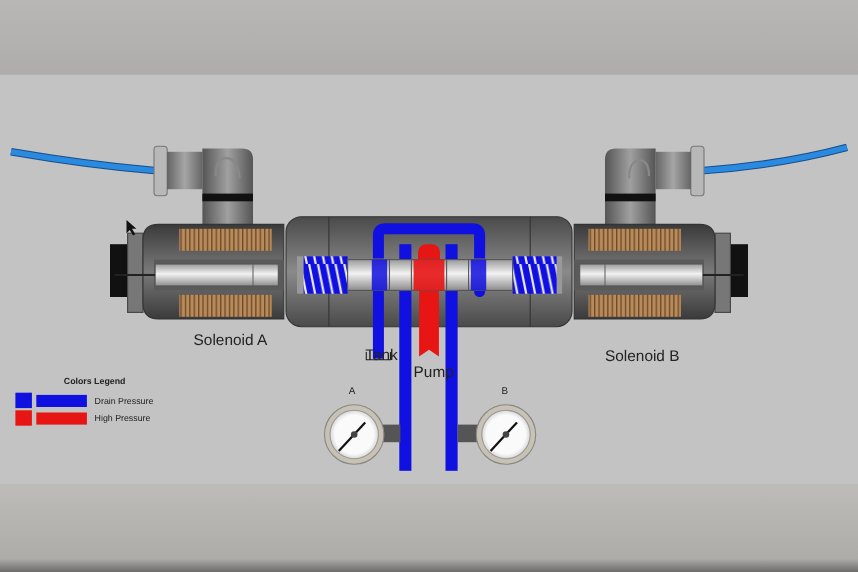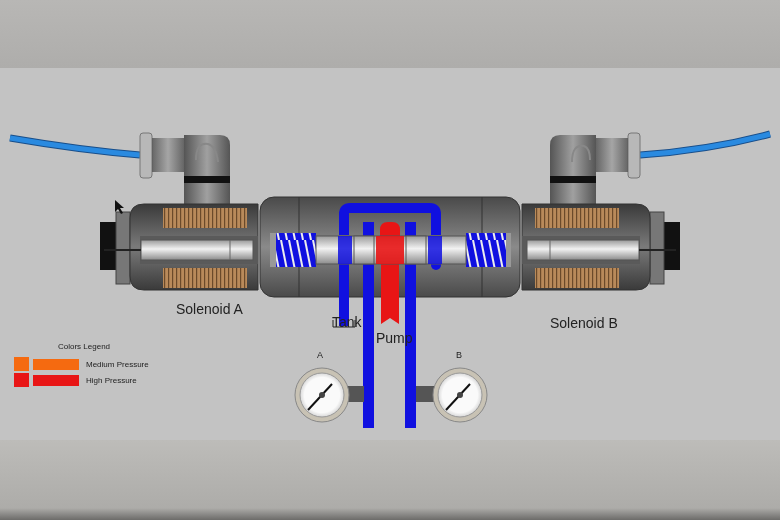--- a/index.html
+++ b/index.html
@@ -2,21 +2,21 @@
 <html><head>
 <meta charset="utf-8">
 <style>
   html,body{margin:0;padding:0;}
   body{width:780px;height:520px;overflow:hidden;background:#b3b2b0;font-family:"Liberation Sans",sans-serif;position:relative;}
   .band-top{position:absolute;left:0;top:0;width:780px;height:68px;background:linear-gradient(#b8b7b5,#aeadab);}
   .panel{position:absolute;left:0;top:68px;width:780px;height:372px;background:#c3c3c3;}
   .band-bottom{position:absolute;left:0;top:440px;width:780px;height:80px;background:linear-gradient(#bdbcb9,#adaca9 85%,#6c6b69);}
   svg{position:absolute;left:0;top:0;}
   .legend{position:absolute;left:14px;top:342px;width:170px;}
-  .legend-title{font-size:8px;color:#222;margin-left:44px;margin-bottom:5px;}
+  .legend-title{font-size:8px;color:#222;margin-left:44px;margin-bottom:5px;font-weight:bold;}
   .legend-row{display:flex;align-items:center;height:16px;}
   .sw1{width:15px;height:14px;margin-right:4px;}
   .sw2{width:46px;height:11px;margin-right:7px;}
   .legend-label{font-size:8px;color:#222;}
   .lbl{position:absolute;font-size:14px;color:#222;}
   .lbl-small{position:absolute;font-size:9px;color:#222;}
 </style>
 </head>
 <body>
 
@@ -153,22 +153,22 @@
 <div class="lbl" style="left:176px;top:301px;">Solenoid A</div>
 <div class="lbl" style="left:550px;top:301px;margin-top:14px;">Solenoid B</div>
 <div class="lbl" style="left:332px;top:314px;">Tank</div>
 <div class="lbl" style="left:376px;top:330px;">Pump</div>
 <div class="lbl-small" style="left:317px;top:350px;">A</div>
 <div class="lbl-small" style="left:456px;top:350px;">B</div>
 
 <div class="legend">
   <div class="legend-title">Colors Legend</div>
   <div class="legend-row">
-    <div class="sw1" style="background:#f56a10"></div>
-    <div class="sw2" style="background:#f56a10"></div>
-    <span class="legend-label">Medium Pressure</span>
+    <div class="sw1" style="background:#1010e0"></div>
+    <div class="sw2" style="background:#1010e0"></div>
+    <span class="legend-label">Drain Pressure</span>
   </div>
   <div class="legend-row">
     <div class="sw1" style="background:#e81515"></div>
     <div class="sw2" style="background:#e81515"></div>
     <span class="legend-label">High Pressure</span>
   </div>
 </div>
 
 </body></html>

